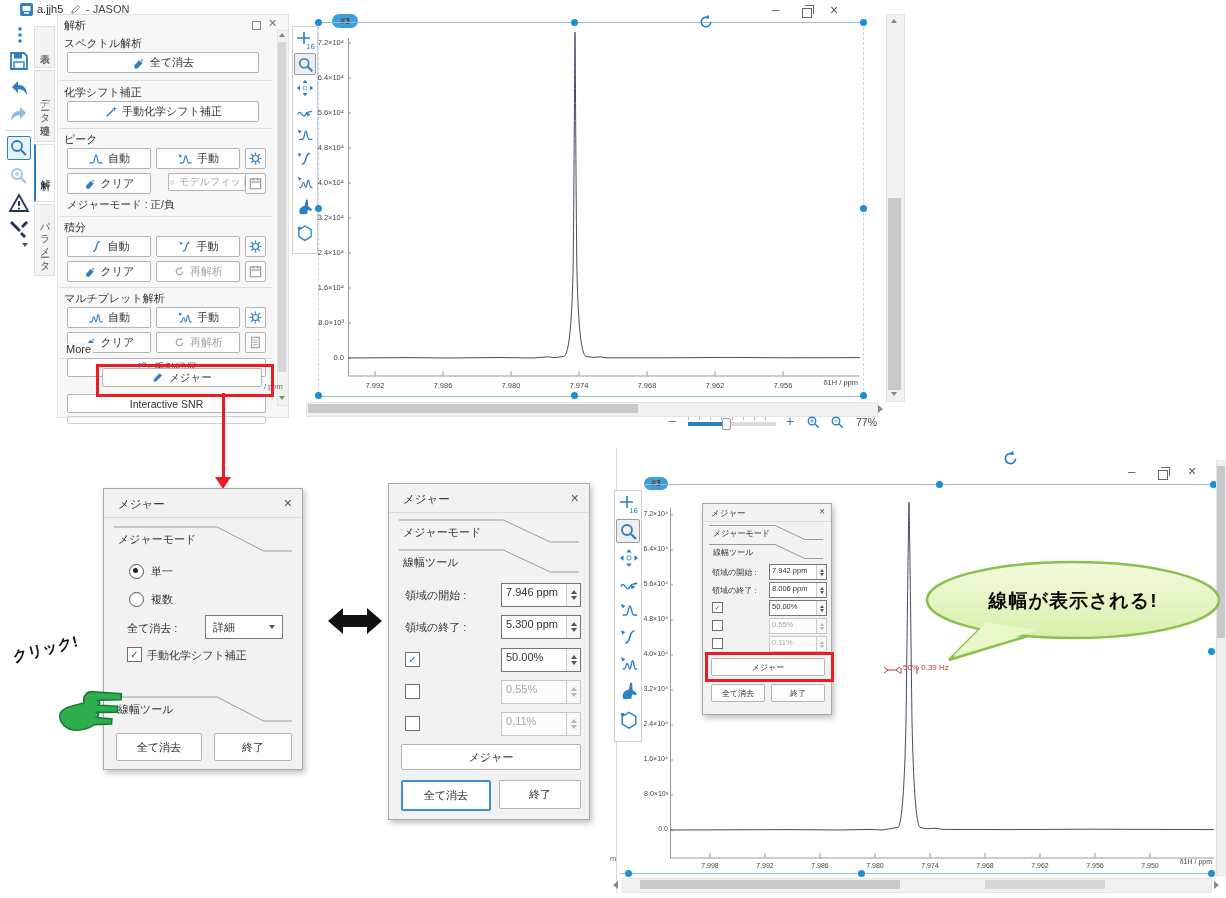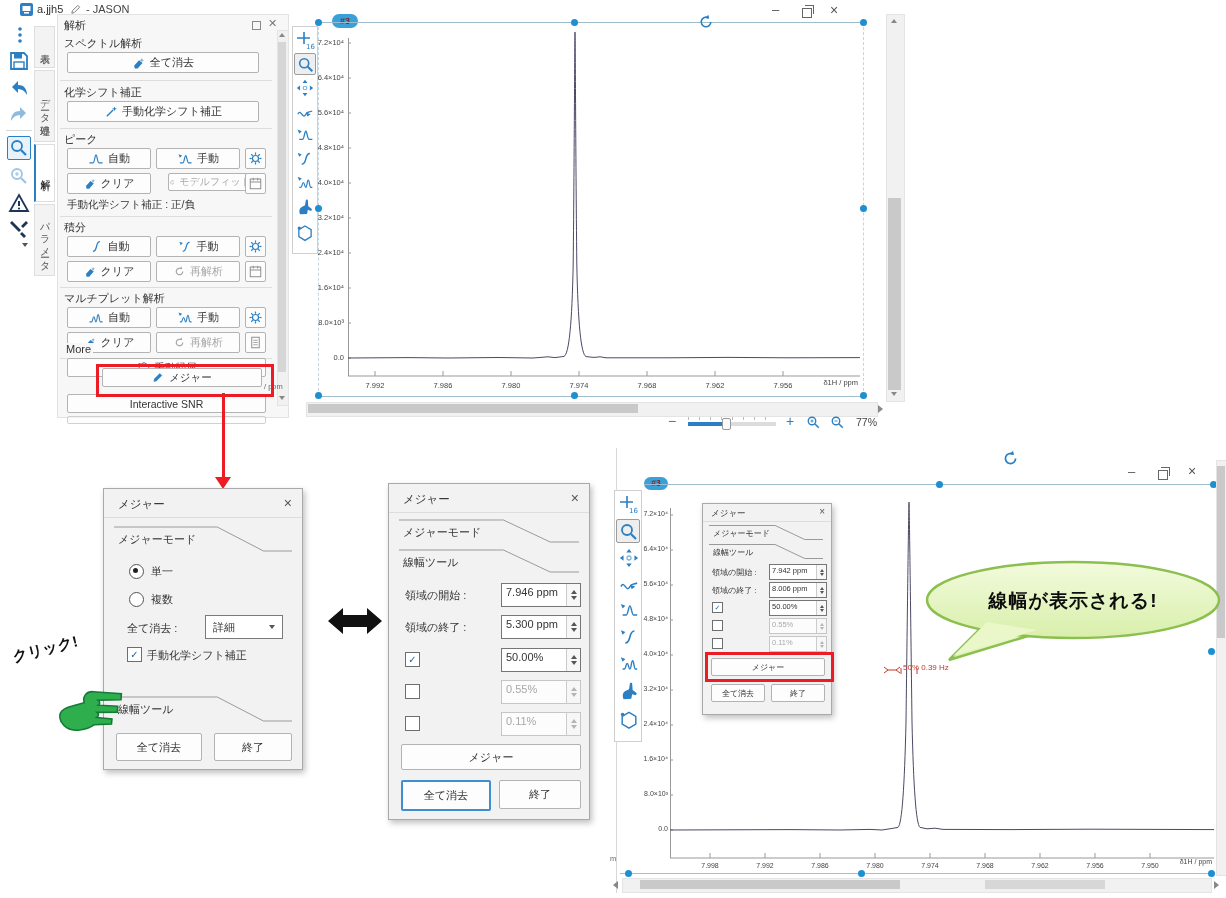--- a/index.html
+++ b/index.html
@@ -279,21 +279,21 @@
   <svg width="13" height="13">
       <use href="#s-refresh"></use>
     </svg>
   <span style="font-size:10px">モデルフィット</span>
 </div>
 <div class="btn ab" style="left:245px;top:173px;width:21px;height:21px">
   <svg width="15" height="15">
       <use href="#s-cal"></use>
     </svg>
 </div>
-<span class="ab lbl" style="left:67px;top:198px;font-size:10.5px">手動化学シフト補正 : 正/負</span>
+<span class="ab lbl" style="left:67px;top:198px;font-size:10.5px">メジャーモード : 正/負</span>
 <div class="pdiv ab" style="left:60px;top:216px;width:212px"></div>
 <span class="ab lbl" style="left:64px;top:220px">積分</span>
 <div class="btn ab" style="left:67px;top:236px;width:84px;height:21px">
   <svg width="15" height="15">
       <use href="#s-int"></use>
     </svg>
   <span>自動</span>
 </div>
 <div class="btn ab" style="left:156px;top:236px;width:84px;height:21px">
   <svg width="15" height="15">

